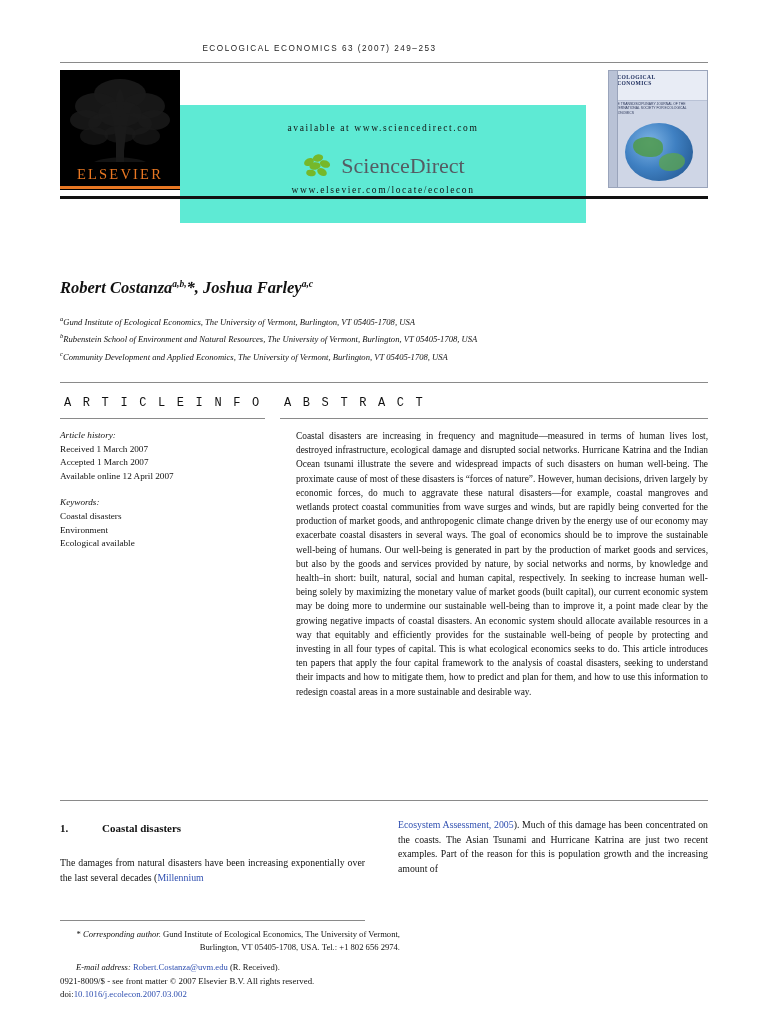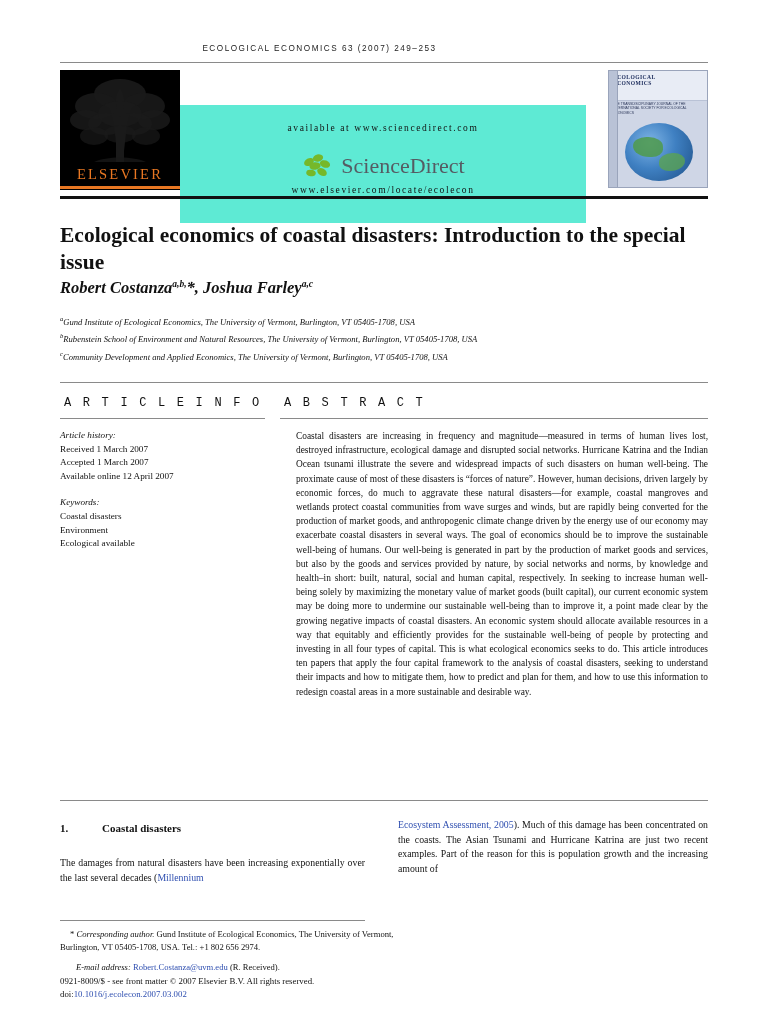--- a/index.html
+++ b/index.html
@@ -368,21 +368,21 @@
   }
   .footnotes {
     position: absolute;
     left: 60px; top: 928px;
     width: 340px;
     font-family: "Liberation Serif", serif;
     font-size: 8.6px;
     line-height: 13px;
     color: #111;
   }
-  .footnotes .fn1 { text-indent: 10px; }
+  .footnotes .fn1 { text-indent: 10px; text-align: right; }
   .footnotes .fn2 { text-indent: 16px; margin-top: 7px; }
   .footnotes em { font-style: italic; }
 
   .issn {
     position: absolute;
     left: 60px; top: 975px;
     width: 400px;
     font-family: "Liberation Serif", serif;
     font-size: 8.8px;
     line-height: 13px;
@@ -447,21 +447,20 @@
         <span>ECONOMICS</span>
       </div>
       <div class="cover-sub">THE TRANSDISCIPLINARY JOURNAL OF THE INTERNATIONAL SOCIETY FOR ECOLOGICAL ECONOMICS</div>
       <div class="cover-globe"></div>
       <div class="cover-spine"></div>
     </div>
   </div>
 
   <div class="rule-thick"></div>
 
-  <h1 class="title">Ecological economics of coastal disasters: Introduction to the special issue</h1>
 
   <div class="authors">
     <span id="authors-html">Robert Costanza<sup>a,b,</sup>*, Joshua Farley<sup>a,c</sup></span>
   </div>
 
   <div class="affils">
     <div><sup>a</sup><span>Gund Institute of Ecological Economics, The University of Vermont, Burlington, VT 05405-1708, USA</span></div>
     <div><sup>b</sup><span>Rubenstein School of Environment and Natural Resources, The University of Vermont, Burlington, VT 05405-1708, USA</span></div>
     <div><sup>c</sup><span>Community Development and Applied Economics, The University of Vermont, Burlington, VT 05405-1708, USA</span></div>
   </div>

